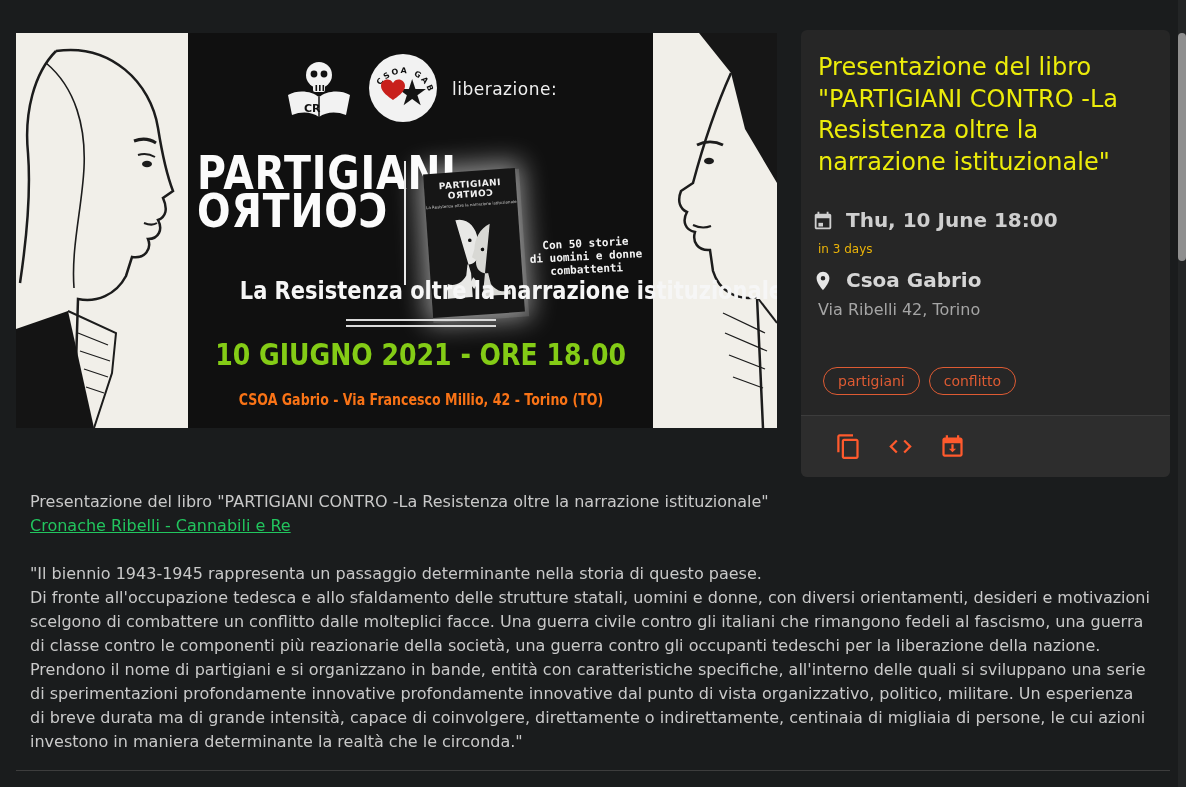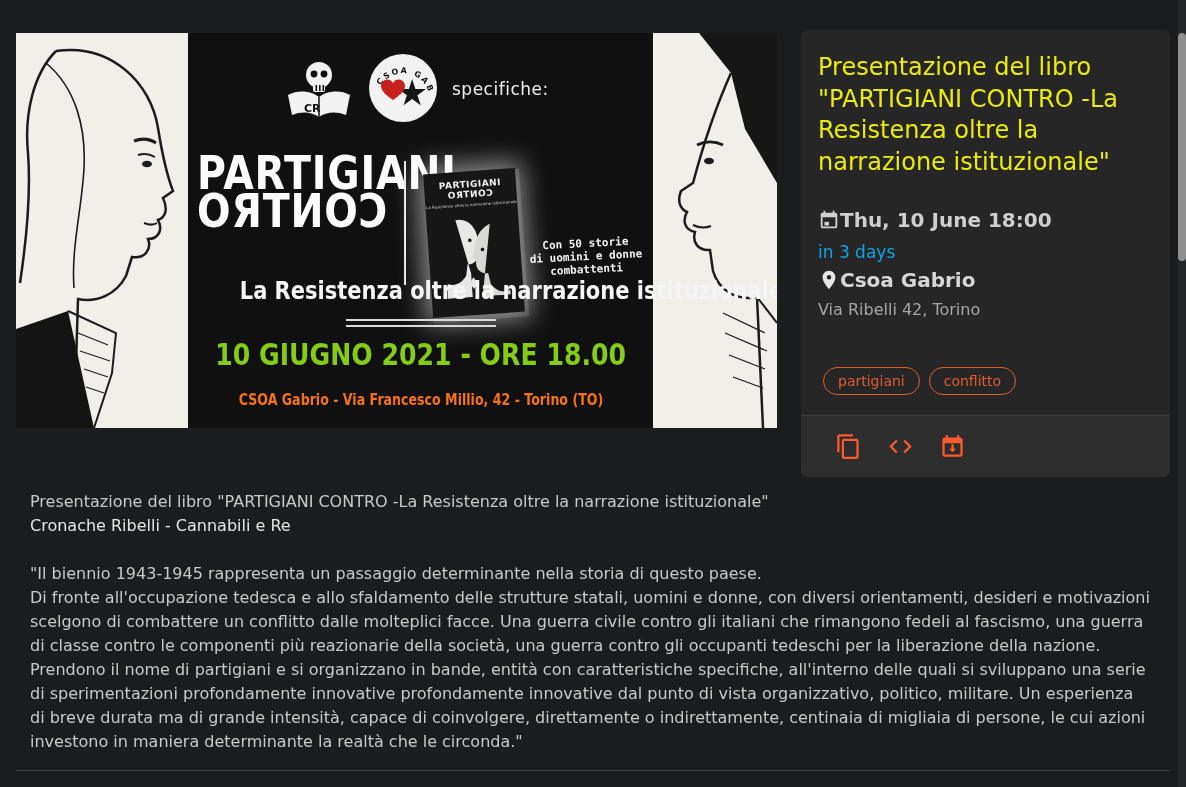--- a/index.html
+++ b/index.html
@@ -32,37 +32,37 @@
   #banner-subtitle { left:172px; top:243px; width:465px; text-align:center; color:#f6f6f6; font-size:25px; }
   .mini-rule { left:330px; width:150px; height:2px; background:#d9d9d9; }
   #rule1 { top:286px; } #rule2 { top:292px; }
   #banner-date  { left:152px; top:304px; width:505px; text-align:center; color:#84cc16; font-size:30px; }
   #banner-venue { left:152px; top:358px; width:505px; text-align:center; color:#f97316; font-size:15px; }
 
   
   #info-card { left:801px; top:30px; width:369px; height:447px; background:#262626; border-radius:6px; }
   #event-title { position:absolute; left:17px; top:22px; width:335px; color:#ECEC0A;
                  font-size:24px; line-height:31.5px; }
-  .row { position:absolute; left:17px; display:flex; align-items:center; }
+  .row { position:absolute; left:11px; display:flex; align-items:flex-end; gap:12px; }
   #date-row  { top:178px; } #place-row { top:238px; }
   .row-main { color:#cfcfcf; font-size:20px; font-weight:bold; }
-  #rel-time { position:absolute; left:17px; top:212px; color:#0ea5e9; font-size:17px; }
+  #rel-time { position:absolute; left:17px; top:212px; color:#eab308; font-size:12px; }
   #address  { position:absolute; left:17px; top:270px; color:#a5a5a5; font-size:16px; }
   #tags-row { position:absolute; left:22px; top:337px; display:flex; gap:9px; }
   .tag { border:1px solid #de5b33; color:#de5b33; font-size:14px; padding:5px 14px;
          border-radius:16px; cursor:pointer; background:transparent; }
   #actions { position:absolute; left:0; bottom:0; width:369px; height:62px; background:#2d2d2d;
              border-top:1px solid #3c3c3c; border-radius:0 0 6px 6px;
              display:flex; align-items:center; padding-left:34px; gap:25px; }
   .act-icon { width:27px; height:27px; cursor:pointer; }
   .act-icon svg { width:27px; height:27px; fill:#ff5a2d; }
 
   
   #description { left:30px; top:490px; width:1122px; color:#c9c9c9; font-size:16px; line-height:24px; }
-  #desc-link { color:#e5e5e5; cursor:pointer; display:inline-block; }
+  #desc-link { color:#22c55e; text-decoration:underline; cursor:pointer; display:inline-block; }
   #desc-body { margin-top:24px; }
   #bottom-rule { left:16px; top:770px; width:1154px; height:1px; background:#3d3d3d; }
 
   
   #scrollbar-track { right:0; top:0; width:8px; height:787px; background:#232526; }
   #scrollbar-thumb { right:0; top:33px; width:8px; height:228px; background:#8f8f8f; border-radius:4px; cursor:pointer; }
 </style>
 </head>
 <body>
 
@@ -121,21 +121,21 @@
   <svg id="logo-round" class="abs" viewBox="0 0 70 70">
     <circle cx="35" cy="35" r="34" fill="#f2f2f2"></circle>
     <path id="arcpath" d="M 9,40 A 27,27 0 0 1 61,40" fill="none"></path>
     <text font-size="8" letter-spacing="2" fill="#101010" font-weight="bold">
       <textPath href="#arcpath" startOffset="8">CSOA GABRIO</textPath>
     </text>
     <text x="28" y="52" font-size="36" fill="#151515">★</text>
     <path d="M25,30 c-3,-6 -12,-4 -12,3 c0,6 8,11 12,14 c4,-3 12,-8 12,-14 c0,-7 -9,-9 -12,-3 z" fill="#c8201c"></path>
   </svg>
 
-  <div id="presentano" class="abs">specifiche:</div>
+  <div id="presentano" class="abs">liberazione:</div>
 
   <div id="big-title" class="abs">
     <span class="cond">PARTIGIANI</span><br>
     <span class="cond">OЯTИOƆ</span>
   </div>
 
   <div id="vline" class="abs"></div>
 
   <div id="book" class="abs">
     <div class="t1">PARTIGIANI</div>

